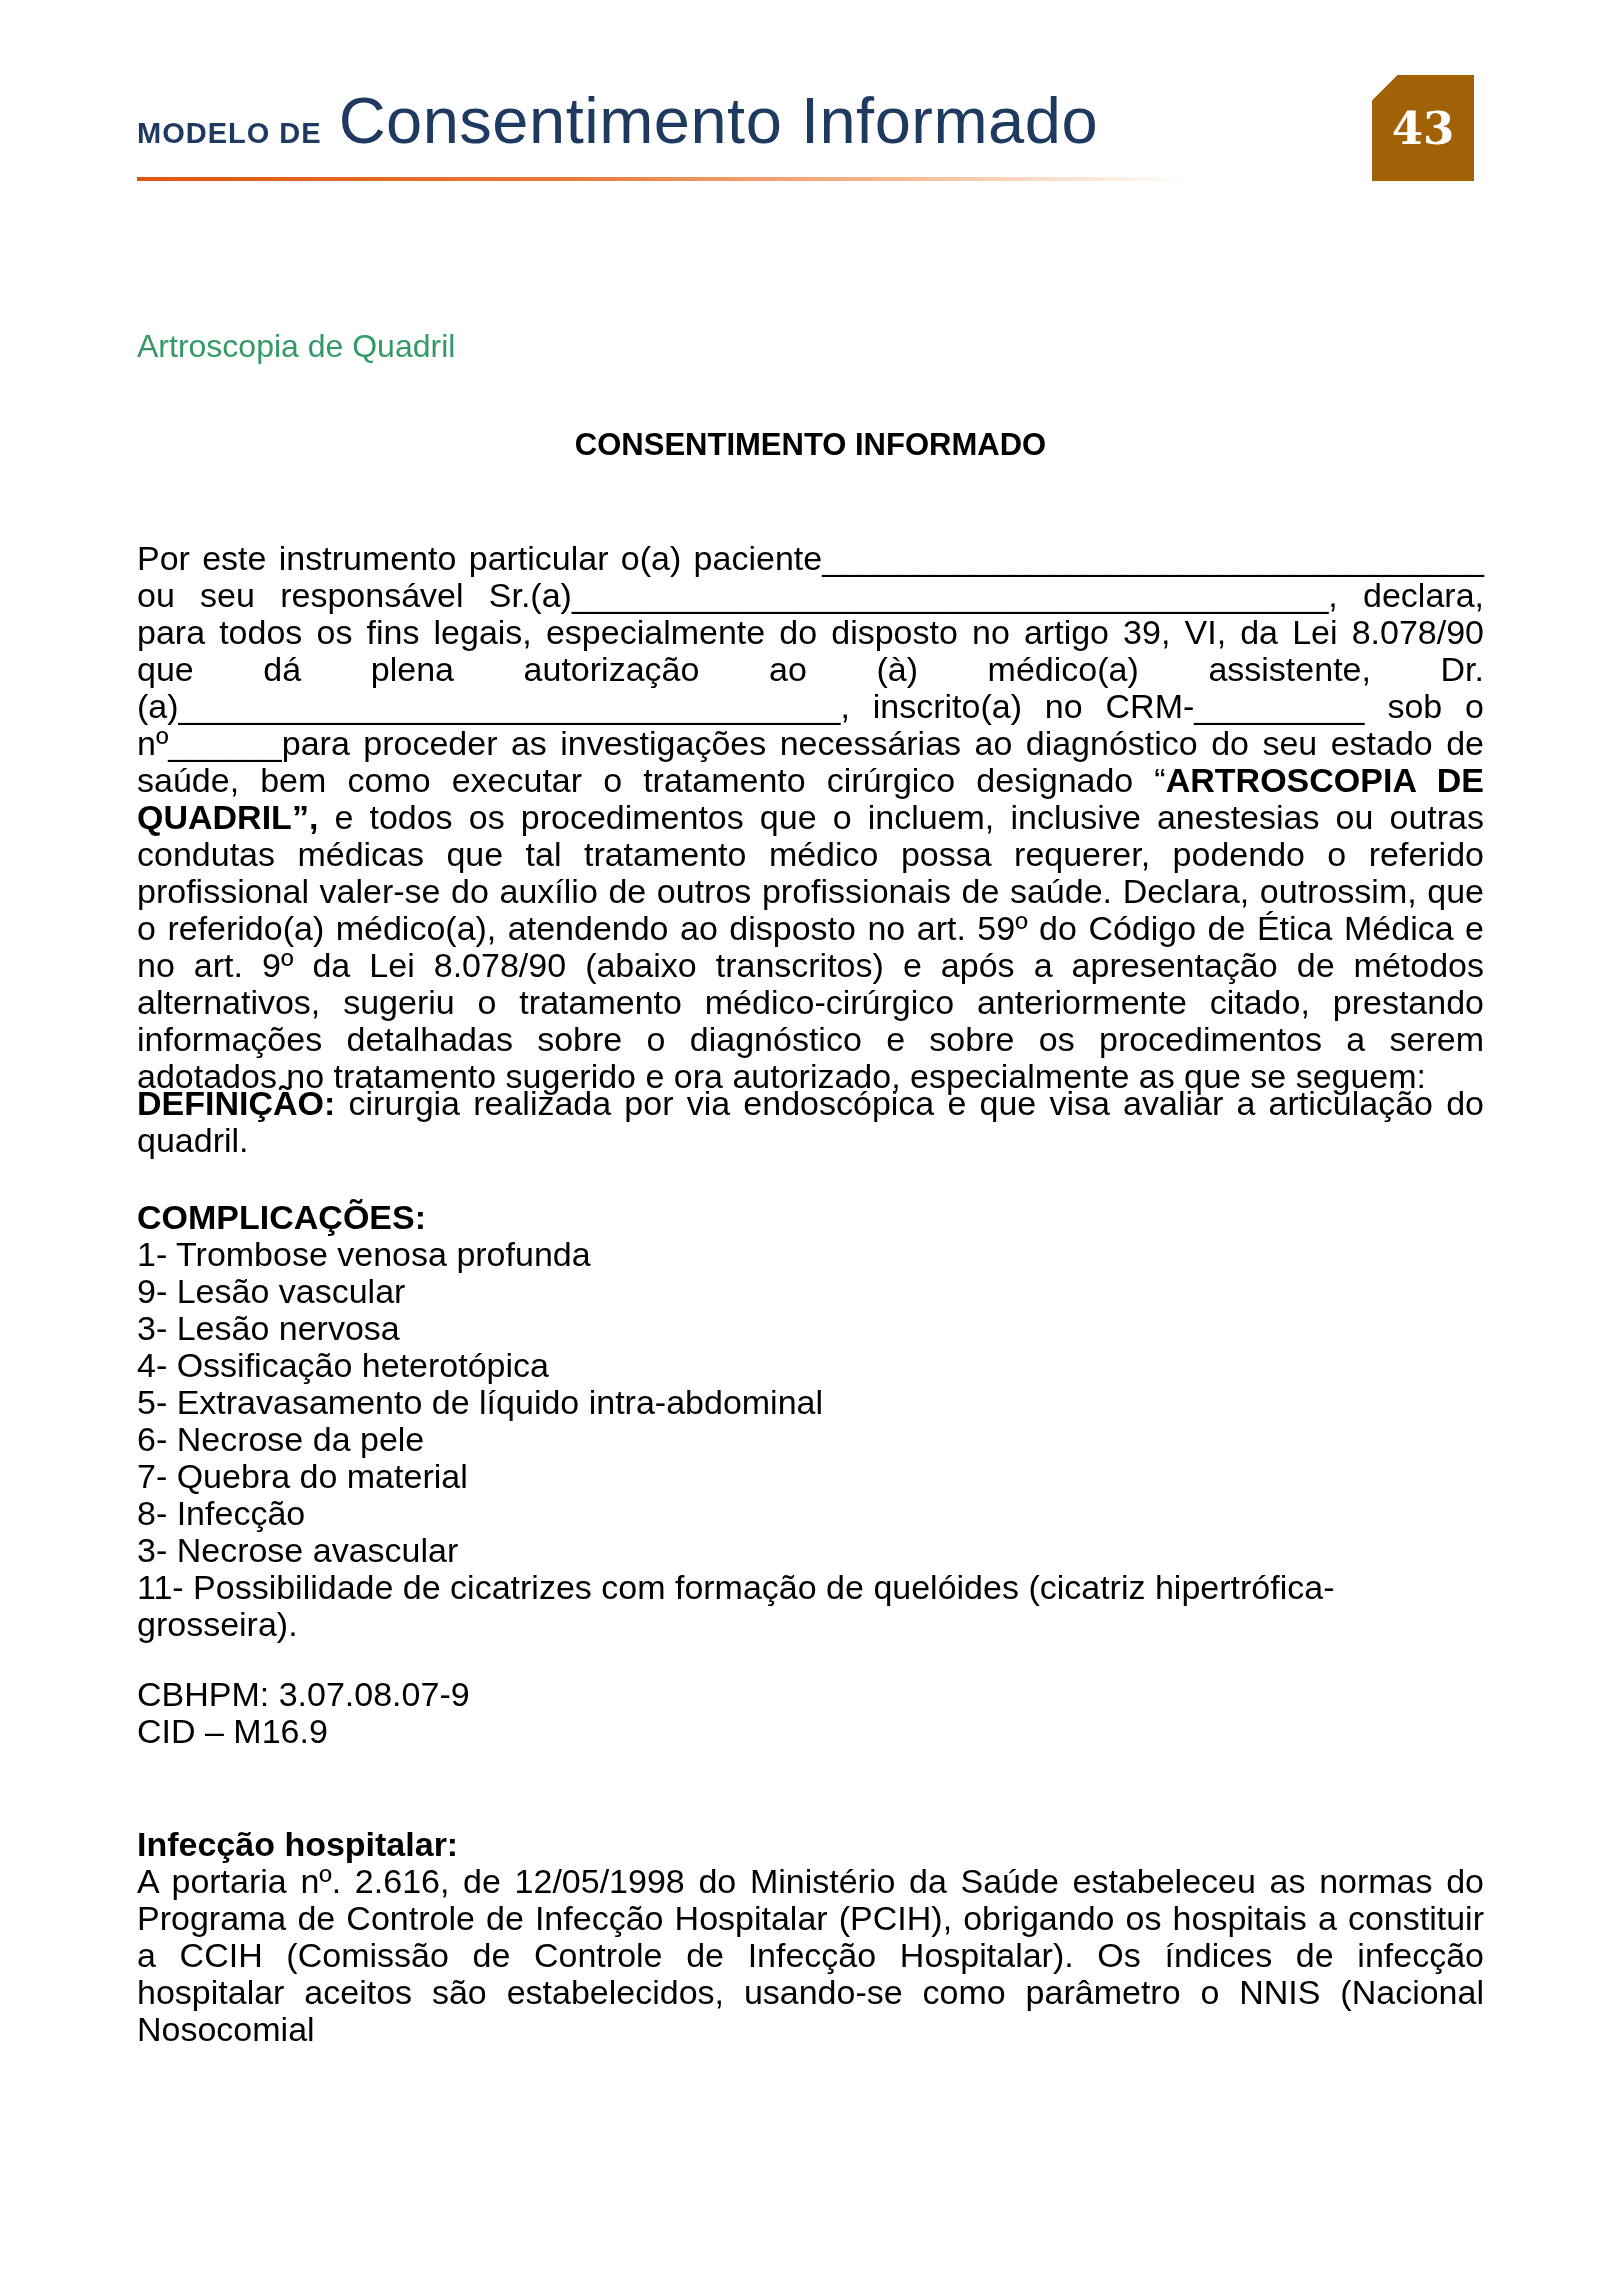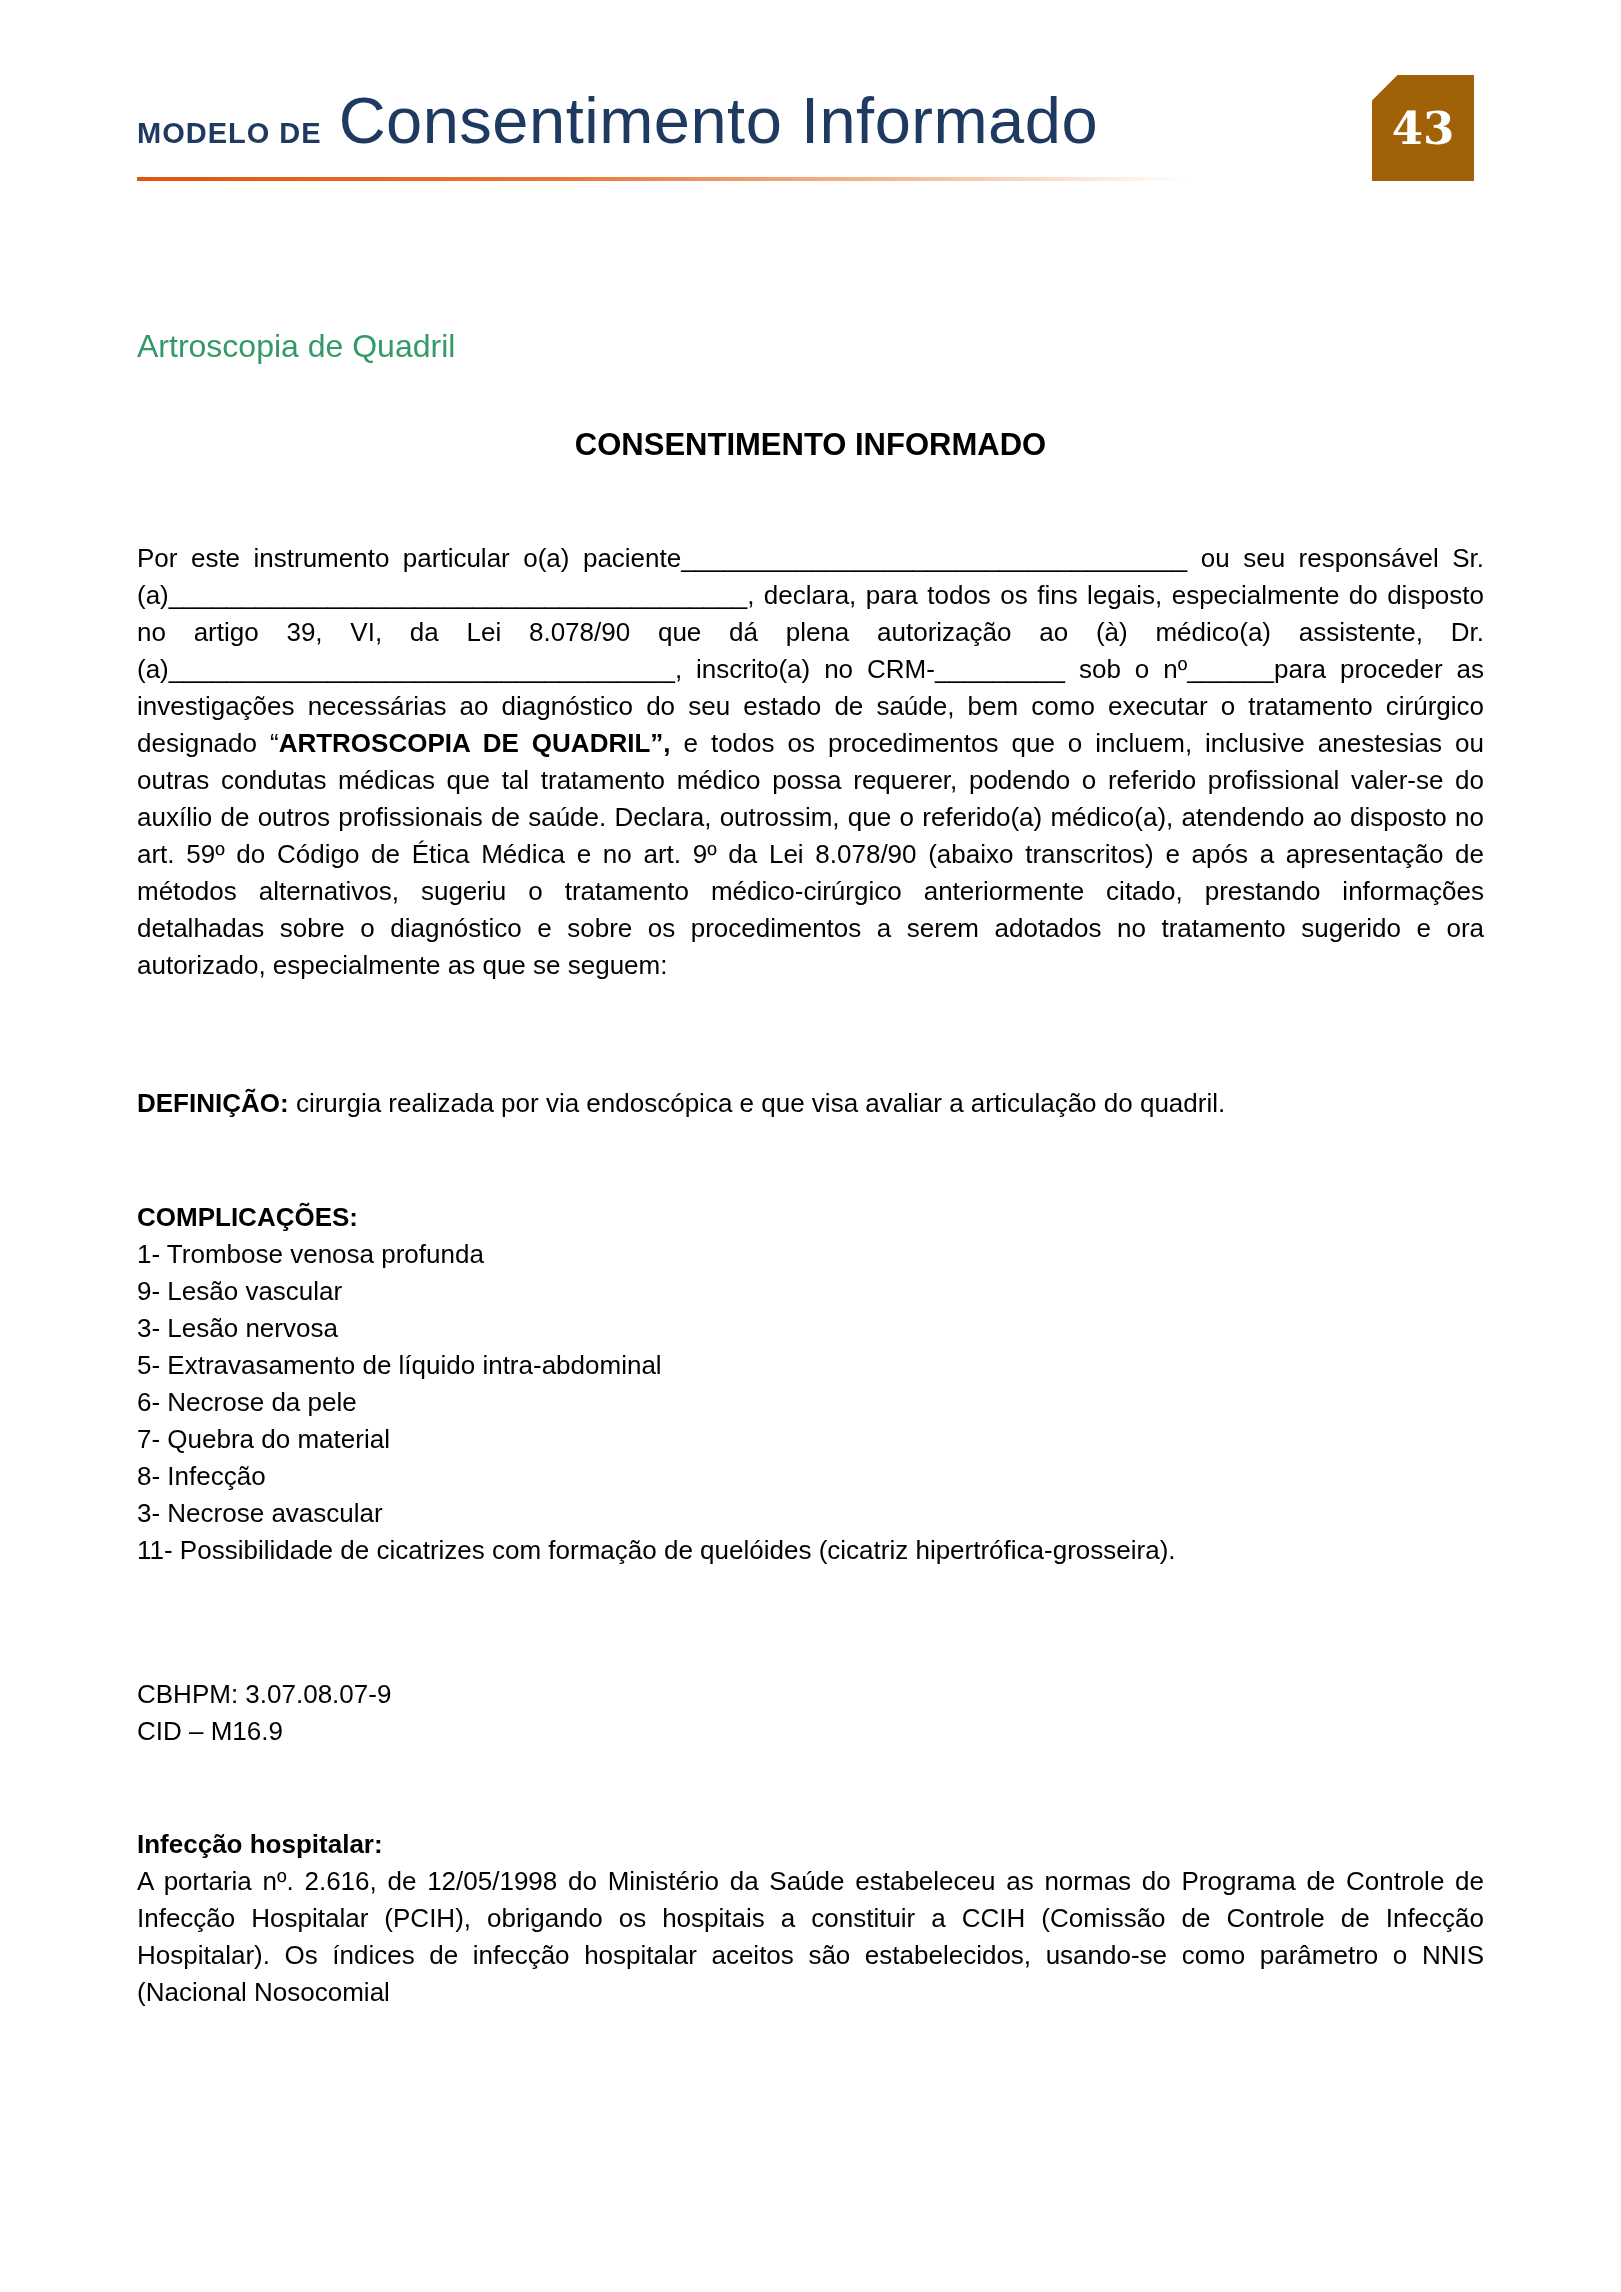--- a/index.html
+++ b/index.html
@@ -16,21 +16,21 @@
     background:linear-gradient(to right,#DE560D 0%,#E9793B 40%,#F4BD97 72%,rgba(255,255,255,0) 98%);
   }
   .page-badge{
     position:absolute;left:1372px;top:75px;width:102px;height:106px;background:#a16207;
     clip-path:polygon(25.5px 0,100% 0,100% 100%,0 100%,0 25.5px);
     display:flex;align-items:center;justify-content:center;
     font-family:"DejaVu Serif",serif;font-weight:bold;font-size:45px;color:#ffffff;
   }
   
   .block{position:absolute;left:137px;width:1347px;}
-  .body-text{font-size:26px;line-height:37px;}
+  .body-text{font-size:34px;line-height:37px;}
   .justify{text-align:justify;}
   .section-heading{top:328px;font-size:32px;font-weight:normal;color:#339966;}
   .doc-title{top:427px;text-align:center;font-size:31px;font-weight:bold;}
   #intro{top:540px;}
   #definicao{top:1085px;}
   #complicacoes{top:1199px;}
   #codes{top:1676px;}
   #infeccao-heading{top:1826px;font-weight:bold;}
   #infeccao-para{top:1863px;}
   .bold-lead{font-weight:bold;}
@@ -57,20 +57,21 @@
   <div id="intro" class="block body-text justify"><span>Por este instrumento particular o(a) paciente</span><span>___________________________________</span><span> ou seu responsável Sr.(a)</span><span>________________________________________</span><span>, declara, para todos os fins legais, especialmente do disposto no artigo 39, VI, da Lei 8.078/90 que dá plena autorização ao (à) médico(a) assistente, Dr.(a)</span><span>___________________________________</span><span>, inscrito(a) no CRM-</span><span>_________</span><span> sob o nº</span><span>______</span><span>para proceder as investigações necessárias ao diagnóstico do seu estado de saúde, bem como executar o tratamento cirúrgico designado “</span><b>ARTROSCOPIA DE QUADRIL”,</b><span> e todos os procedimentos que o incluem, inclusive anestesias ou outras condutas médicas que tal tratamento médico possa requerer, podendo o referido profissional valer-se do auxílio de outros profissionais de saúde. Declara, outrossim, que o referido(a) médico(a), atendendo ao disposto no art. 59º do Código de Ética Médica e no art. 9º da Lei 8.078/90 (abaixo transcritos) e após a apresentação de métodos alternativos, sugeriu o tratamento médico-cirúrgico anteriormente citado, prestando informações detalhadas sobre o diagnóstico e sobre os procedimentos a serem adotados no tratamento sugerido e ora autorizado, especialmente as que se seguem:</span></div>
 
   <div id="definicao" class="block body-text justify"><b>DEFINIÇÃO:</b><span> cirurgia realizada por via endoscópica e que visa avaliar a articulação do quadril.</span></div>
 
   <div id="complicacoes" class="block body-text">
     <div class="bold-lead">COMPLICAÇÕES:</div>
     <div>
         <div>1- Trombose venosa profunda</div>
         <div>9- Lesão vascular</div>
         <div>3- Lesão nervosa</div>
+        <div>4- Ossificação heterotópica</div>
         <div>5- Extravasamento de líquido intra-abdominal</div>
         <div>6- Necrose da pele</div>
         <div>7- Quebra do material</div>
         <div>8- Infecção</div>
         <div>3- Necrose avascular</div>
         <div>11- Possibilidade de cicatrizes com formação de quelóides (cicatriz hipertrófica-grosseira).</div>
       </div>
   </div>
 
   <div id="codes" class="block body-text">

